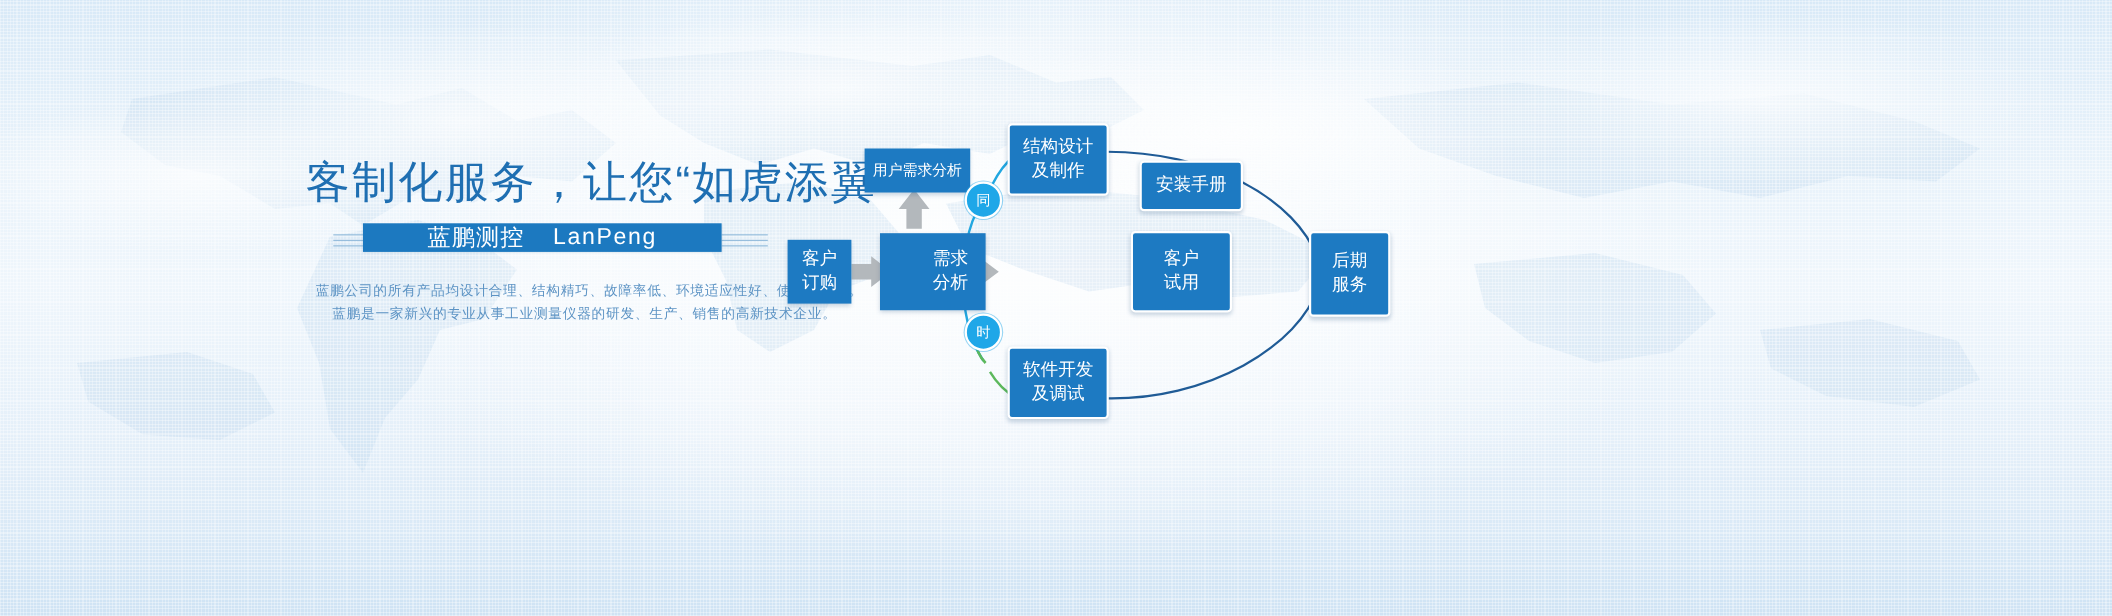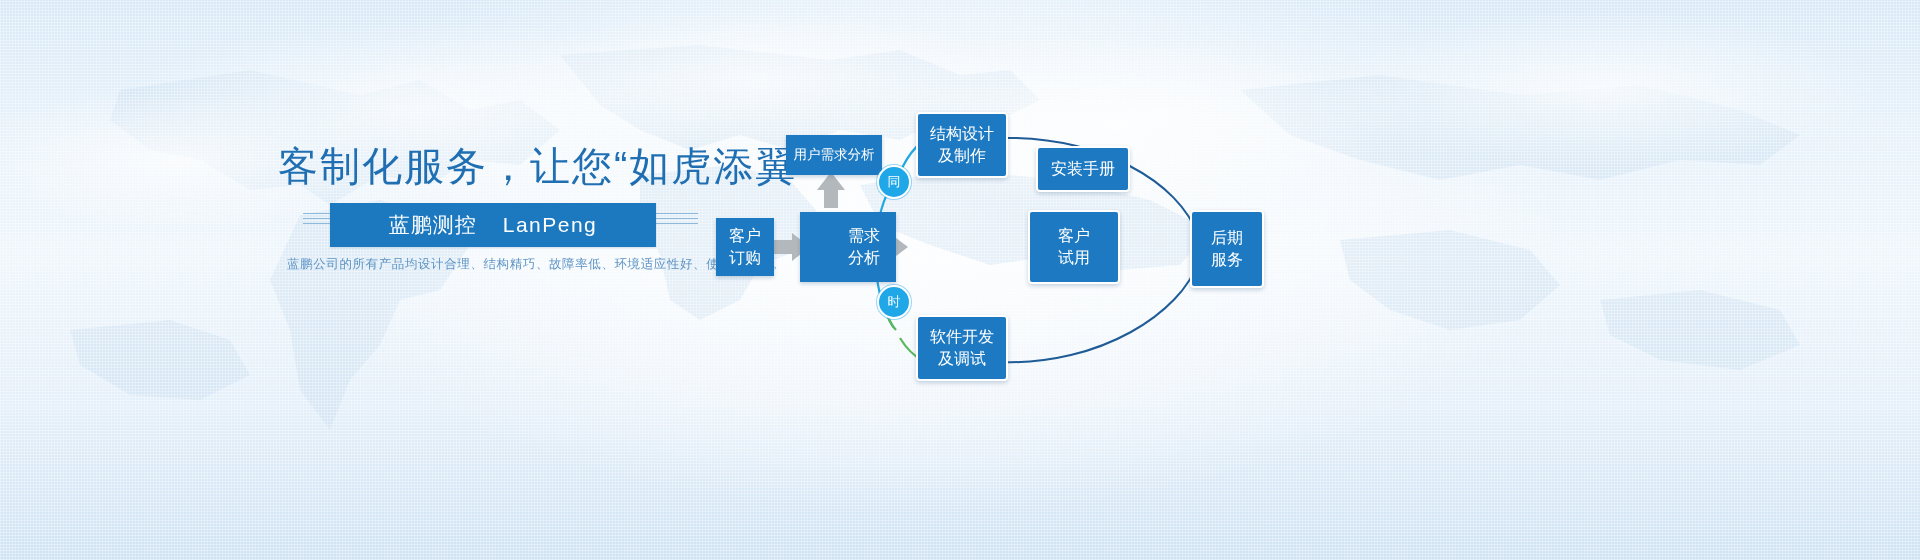--- a/index.html
+++ b/index.html
@@ -29,21 +29,21 @@
 
   
   .left-block{position:absolute;left:0;top:0;width:760px;height:560px;}
   .headline{
     position:absolute;left:278px;top:142px;
     font-size:40px;line-height:48px;letter-spacing:2px;
     color:#1f6fb2;white-space:nowrap;font-weight:400;
   }
   .brandbar{
     position:absolute;left:330px;top:203px;
-    width:326px;height:44px;background:#1c79c0;
+    width:326px;height:26px;background:#1c79c0;
     display:flex;align-items:center;justify-content:center;
     box-shadow:0 1px 2px rgba(20,80,130,.18);
   }
   .brandbar .txt{
     color:#ffffff;font-size:21px;letter-spacing:1px;white-space:nowrap;
   }
   .brandbar .en{letter-spacing:1.5px;margin-left:26px;}
   .rule{
     position:absolute;left:303px;top:213px;width:30px;height:13px;
   }
@@ -141,20 +141,21 @@
         <i></i>
         <i></i>
       </div>
 
     <div class="brandbar">
       <span class="txt">蓝鹏测控</span>
       <span class="txt en">LanPeng</span>
     </div>
 
     <div class="sub1">蓝鹏公司的所有产品均设计合理、结构精巧、故障率低、环境适应性好、使用寿命长。</div>
+    <div class="sub2">蓝鹏是一家新兴的专业从事工业测量仪器的研发、生产、销售的高新技术企业。</div>
   </div>
 
   <div class="flow">
 
     <svg width="1220" height="340" style="position:absolute;left:0;top:0" aria-hidden="true">
 
       <g fill="#b3b8bc">
         <path d="M76 150 L94 150 L94 143 L112 157 L94 171 L94 164 L76 164 Z" transform="translate(-2,0)"></path>
       </g>
 

